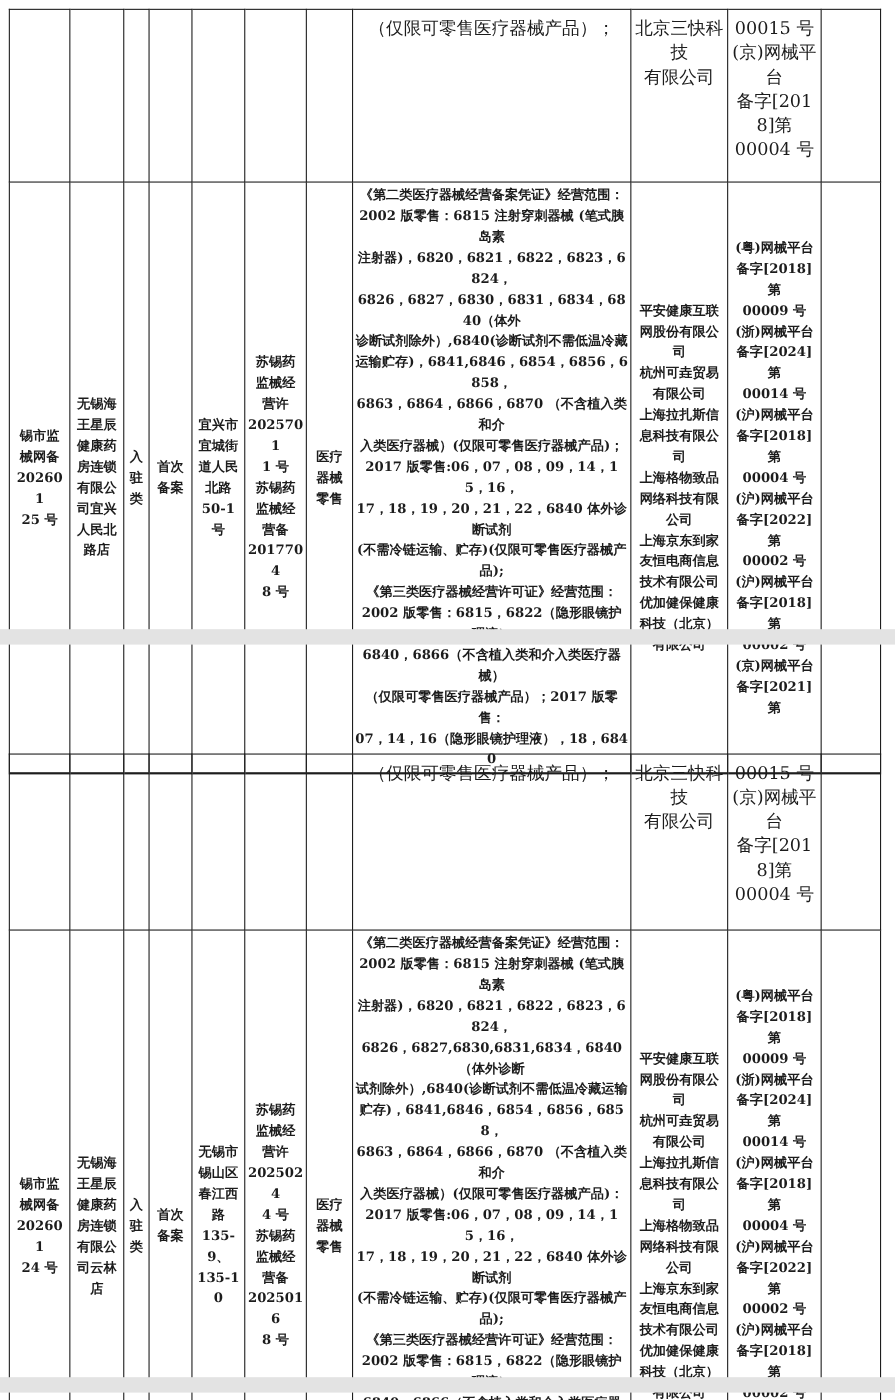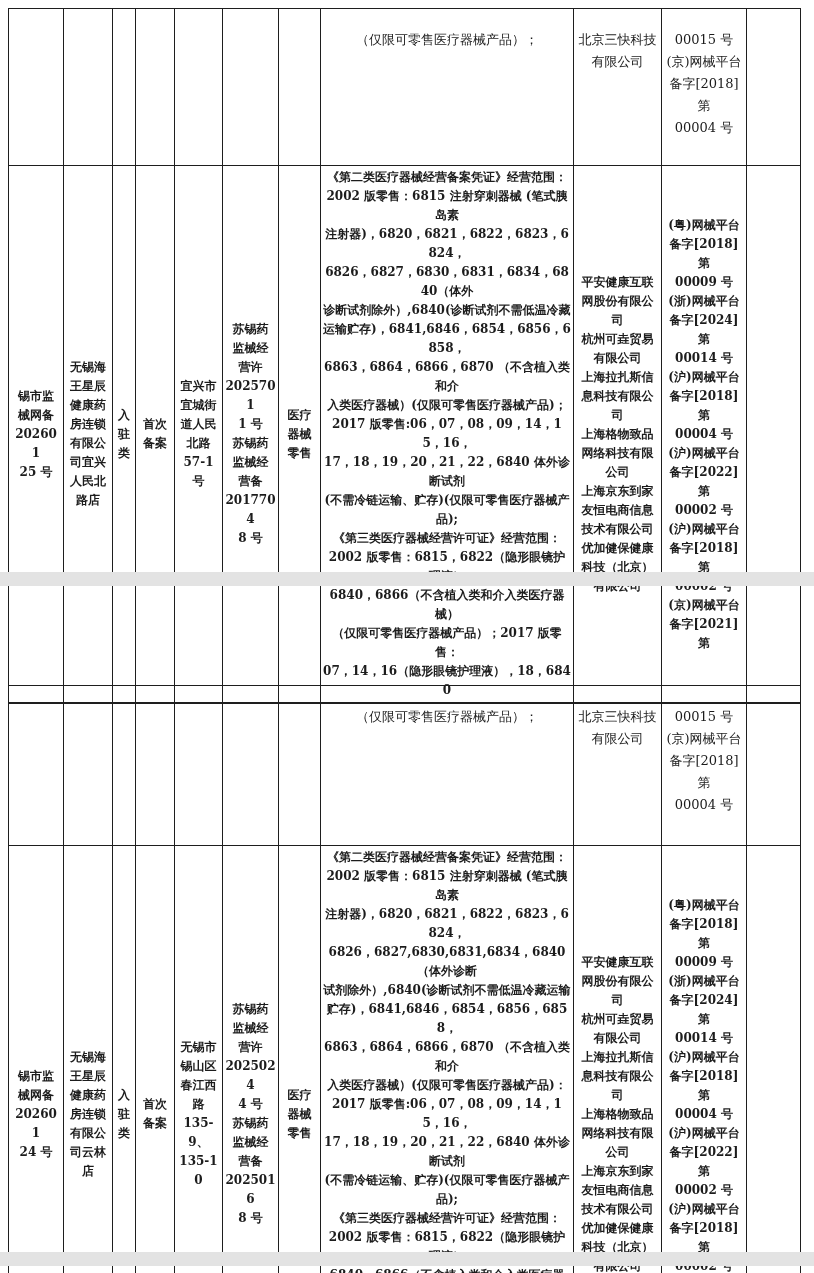--- a/index.html
+++ b/index.html
@@ -16,21 +16,21 @@
     border:1px solid #1e1e1e;
     padding:2px 2px;
     text-align:center;
     vertical-align:middle;
     font-size:12px;
     line-height:19px;
     white-space:pre-line;
     overflow:hidden;
     word-break:break-all;
   }
-  tr.carry td{vertical-align:top;padding-top:20px;line-height:22px;font-size:13px;}
+  tr.carry td{vertical-align:top;padding-top:6px;line-height:22px;font-size:16px;}
   tr.main td{border-bottom-width:2px;font-weight:bold;}
   td.scope-cell{font-size:12.5px;line-height:17px;padding:1px 4px;}
   td.platform-co-cell{font-size:12.5px;line-height:16.2px;padding:1px 2px;}
   td.platform-no-cell{font-size:12.5px;line-height:17px;padding:1px 2px;}
   .page-break{
     position:absolute;left:0;width:814px;height:14px;background:#e3e3e3;
   }
   #pg1{top:8px;}
   #pg2{top:685px;}
   #pg1 tr.carry{height:157px;}
@@ -90,21 +90,21 @@
 路店</td>
     <td>入
 驻
 类</td>
     <td>首次
 备案</td>
     <td>宜兴市
 宜城街
 道人民
 北路
-57-1
+50-1
 号</td>
     <td>苏锡药
 监械经
 营许
 2025701
 1 号
 苏锡药
 监械经
 营备
 2017704

